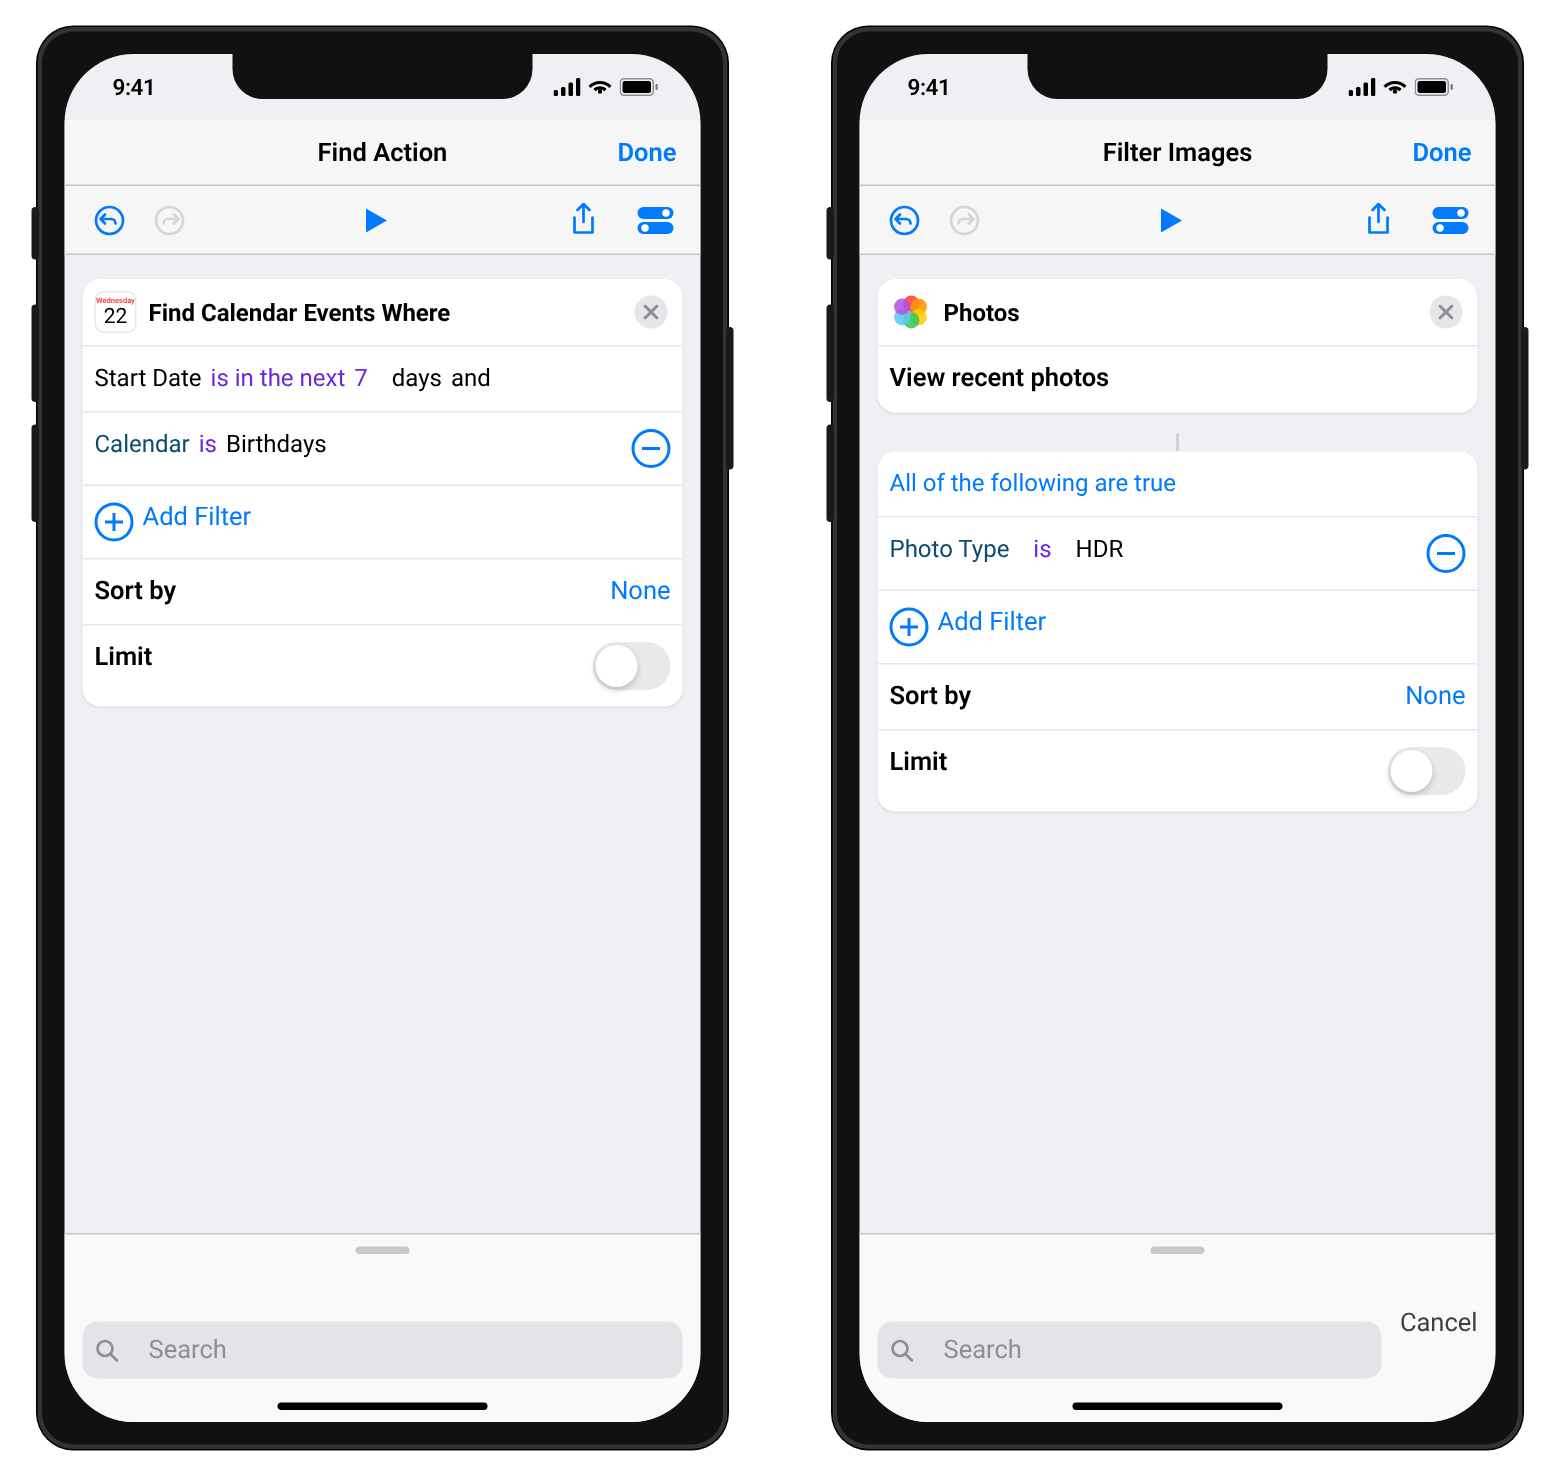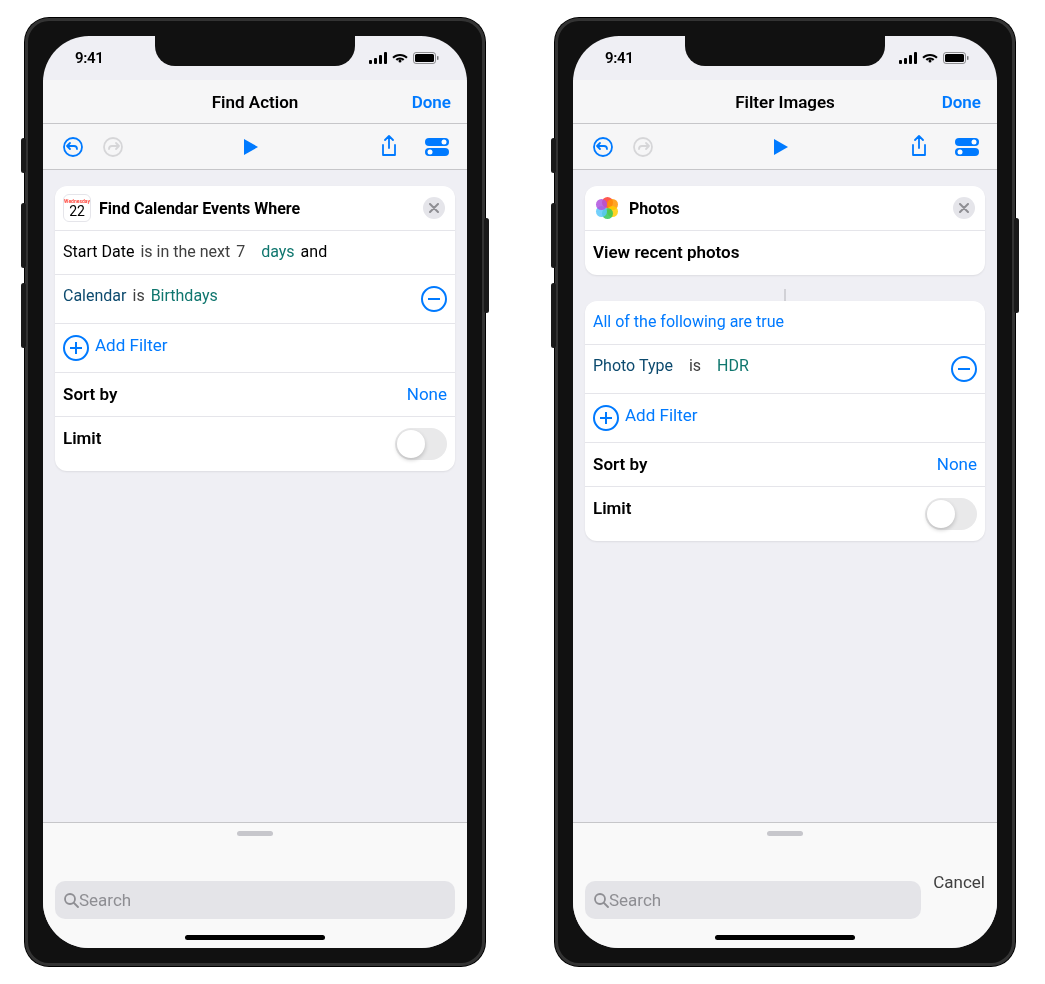--- a/index.html
+++ b/index.html
@@ -128,22 +128,22 @@
       display: flex;
       align-items: flex-start;
       font-size: 16px;
       gap: 6px;
       min-height: 44px;
     }
     .card-row:last-child { border-bottom: none; }
     .card-row .lbl-bold { color: #000; font-weight: 600; font-size: 17px; }
     .card-row .val { color: #007aff; font-size: 17px; margin-left: auto; }
     .tk-purple { color: #0c4a6e; }
-    .tk-pink { color: #404040; }
-    .tk-orange { color: #0f766e; }
+    .tk-pink { color: #6d28d9; }
+    .tk-orange { color: #000000; }
     .tk-black { color: #000; }
     .tk-blue { color: #007aff; }
     .remove-btn {
       width: 26px; height: 26px;
       border: 2px solid #007aff;
       border-radius: 50%;
       display: flex; align-items: center; justify-content: center;
       margin-left: auto;
       flex-shrink: 0;
     }
@@ -198,21 +198,21 @@
       gap: 12px;
     }
     .search-box {
       flex: 1;
       background: #e4e4e8;
       border-radius: 10px;
       height: 38px;
       display: flex;
       align-items: center;
       padding: 0 8px;
-      gap: 0;
+      gap: 20px;
       margin-top: 37px;
     }
     .search-placeholder { color: #8e8e93; font-size: 17px; }
     .cancel-btn { color: #404040; font-size: 17px; }
     .home-indicator {
       width: 140px; height: 5px;
       background: #000;
       border-radius: 3px;
       margin: 16px auto 8px auto;
     }

